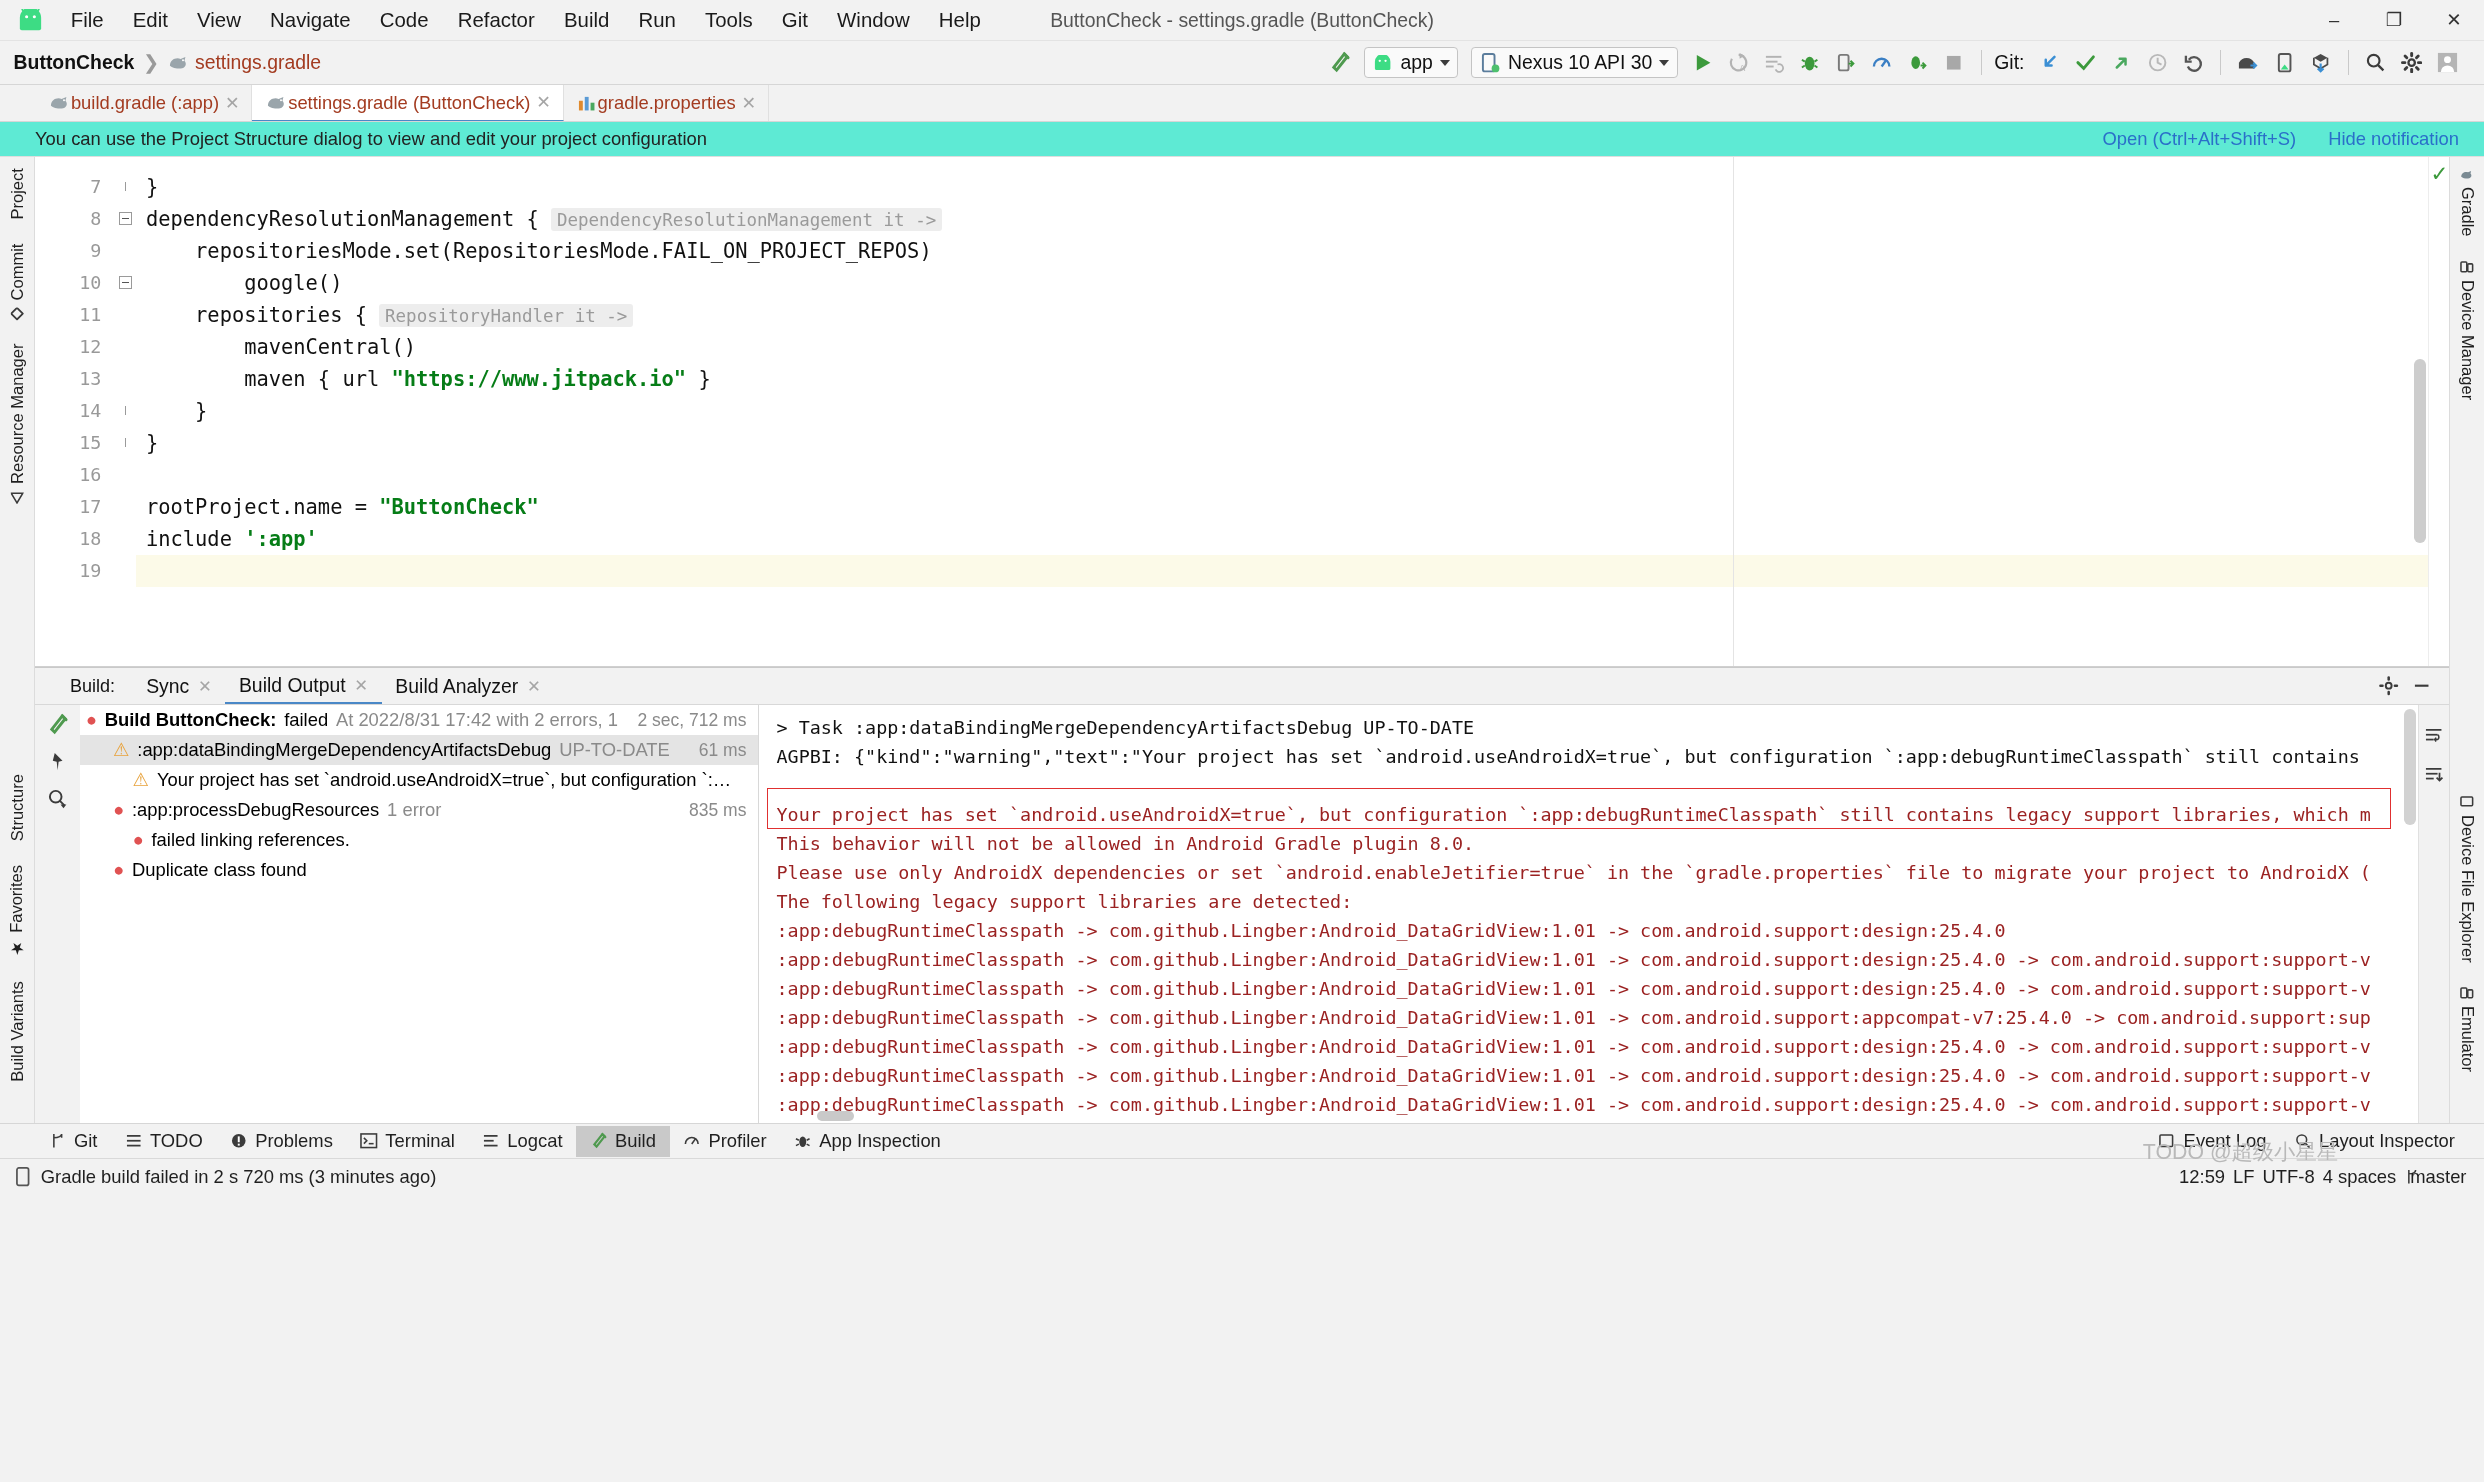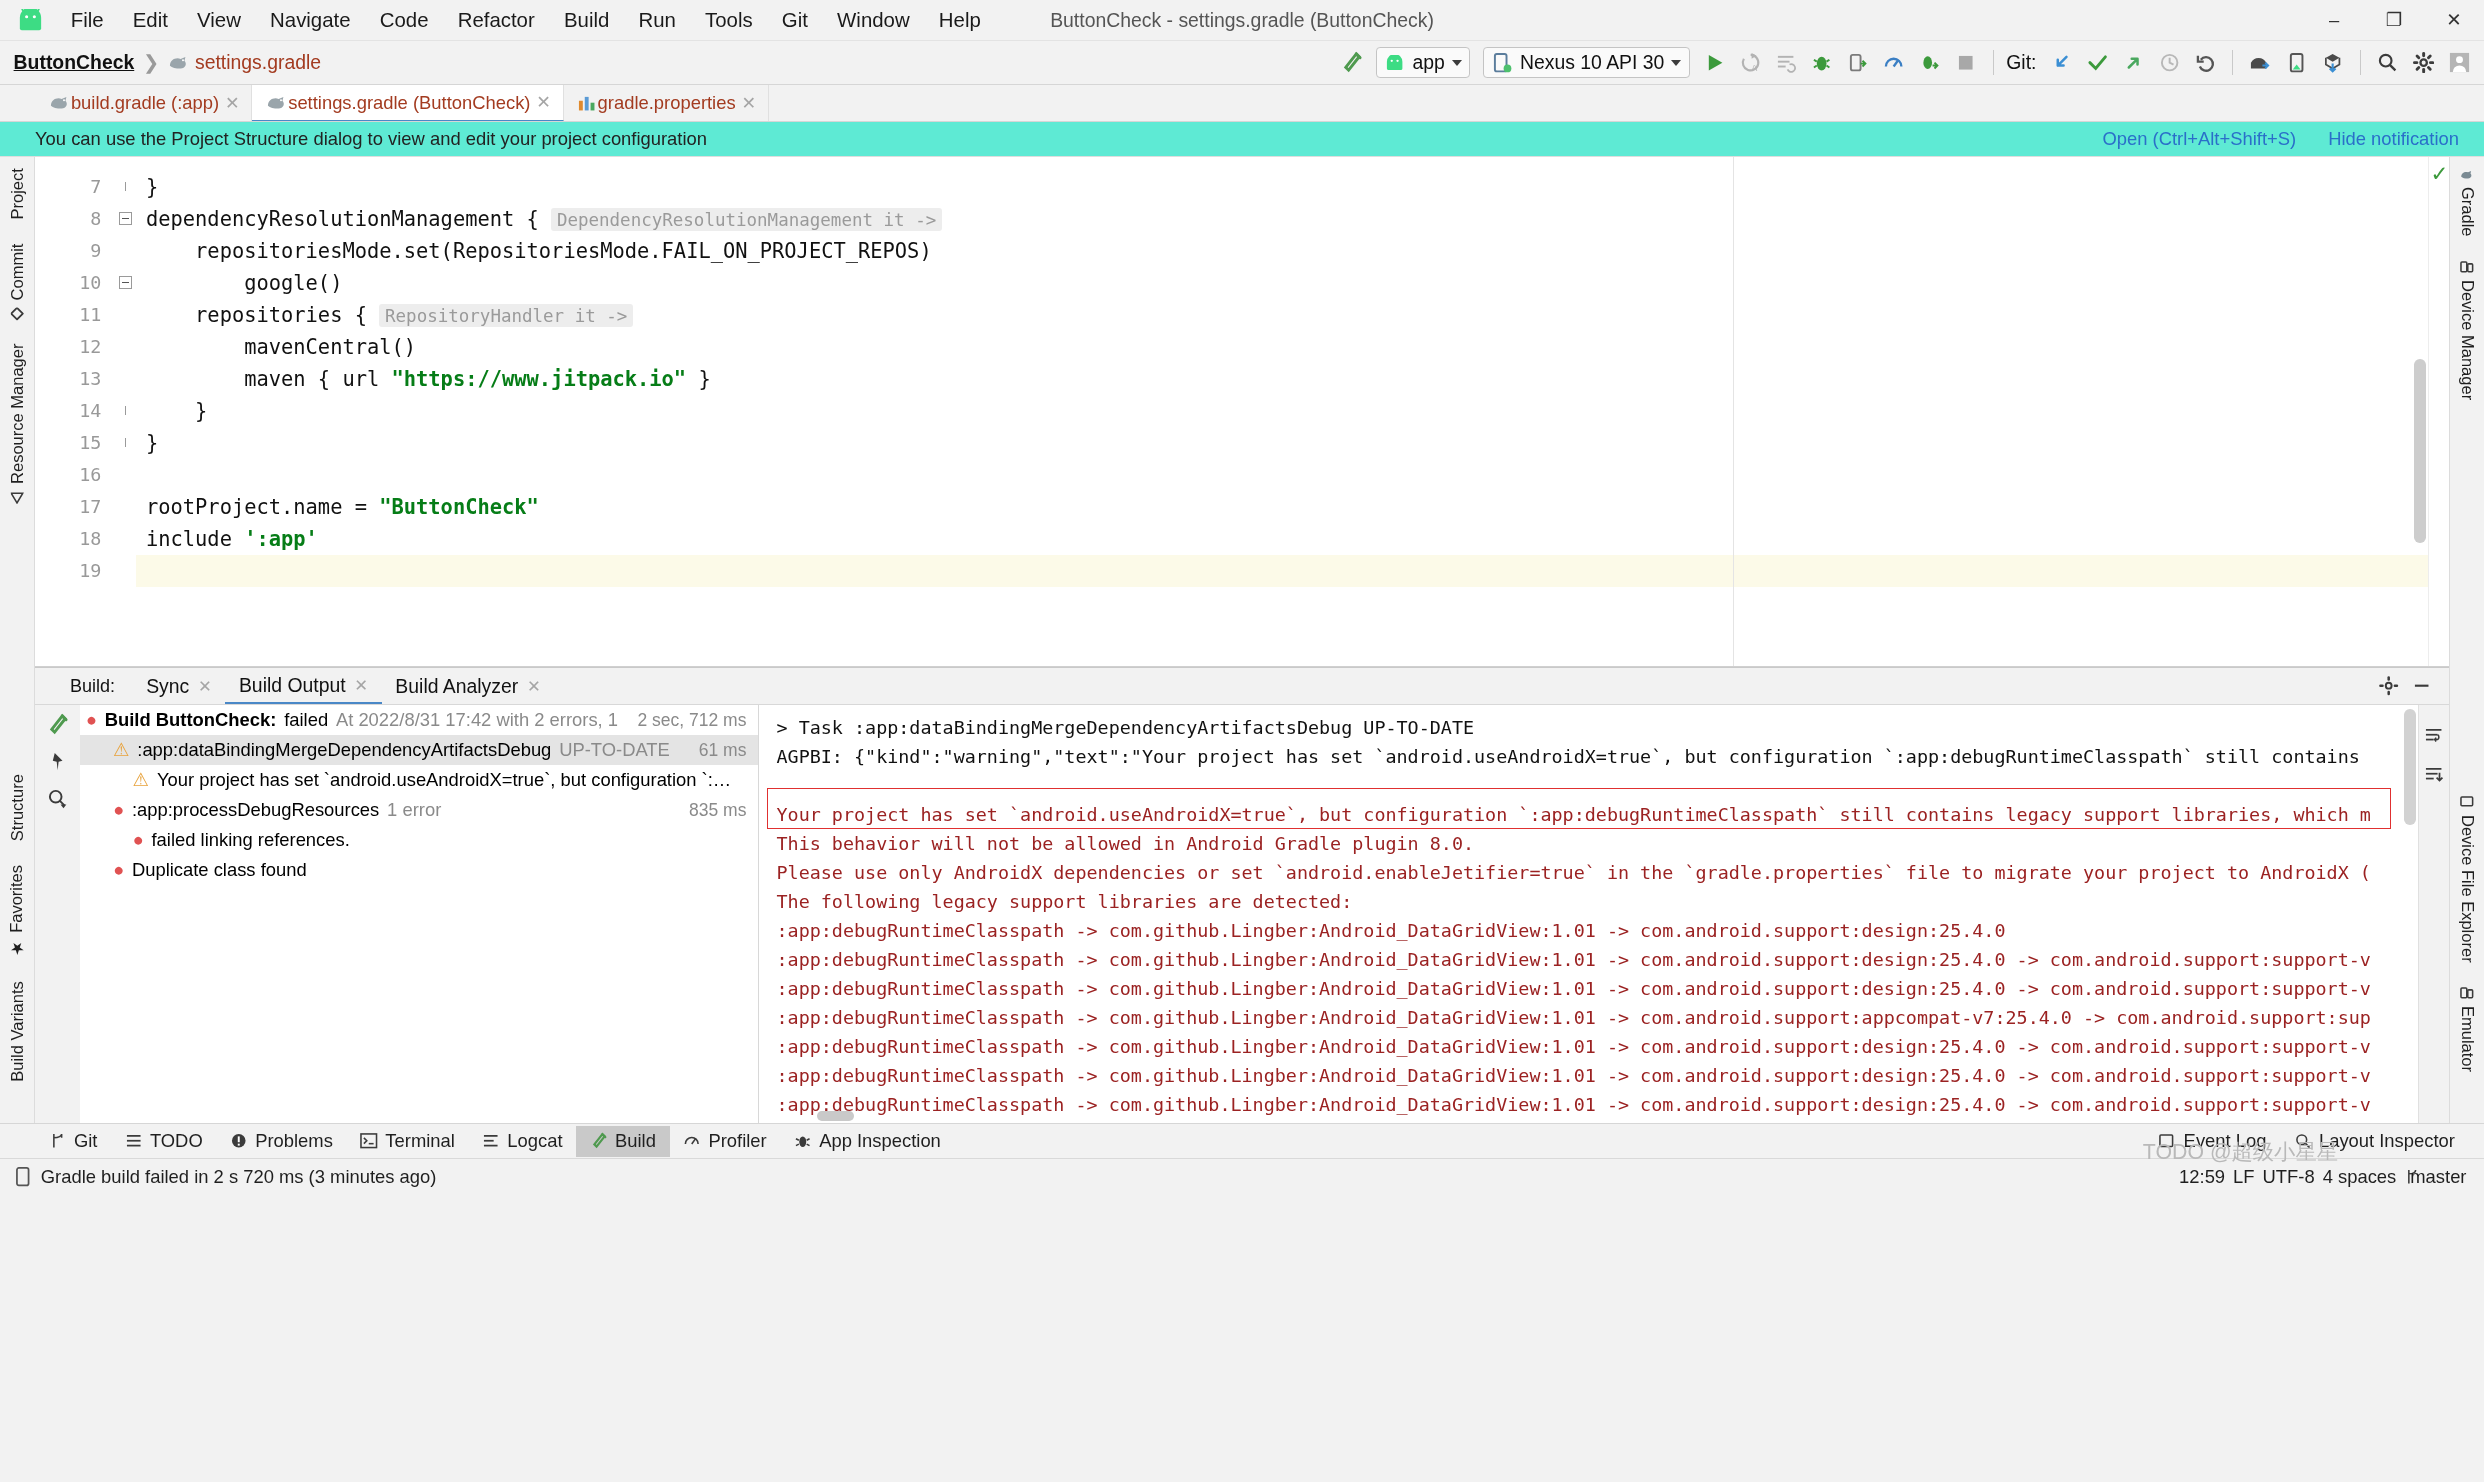--- a/index.html
+++ b/index.html
@@ -18,26 +18,26 @@
   .win-title{ position:absolute; left:0; right:0; text-align:center; font-size:19.4px;
               color:#555; pointer-events:none; }
   .winbtns{ margin-left:auto; display:flex; align-items:center; height:41px; z-index:3;}
   .winbtn{ width:60px; height:41px; display:flex; align-items:center; justify-content:center;
            font-size:18.4px; color:#333; }
 
   
   .navbar{ height:44px; display:flex; align-items:center; background:#f2f2f2;
            border-bottom:1px solid #d6d6d6; flex:0 0 44px; padding-left:13.6px; }
   .crumb{ display:flex; align-items:center; font-size:19.4px; }
-  .crumb .proj{ color:#111; font-weight:bold;text-decoration:underline; }
+  .crumb .proj{ color:#111; font-weight:bold; }
   .crumb .sep{ color:#9a9a9a; margin:0 8.7px; font-size:19.4px; }
   .crumb .file{ color:#a33b20; }
   .gradle-ic{ margin-right:5.8px; display:inline-flex; }
 
-  .tb-right{ margin-left:auto; display:flex; align-items:center; padding-right:8px; gap:2.9px;}
+  .tb-right{ margin-left:auto; display:flex; align-items:center; padding-right:20px; gap:2.9px;}
   .tb-btn{ width:33px; height:33px; display:flex; align-items:center; justify-content:center;
            border-radius:2.9px; }
   .combo{ display:flex; align-items:center; height:31px; border:1px solid #c4c4c4;
           border-radius:3.9px; background:#fafafa; padding:0 7.8px; gap:6.8px; margin:0 4.9px;}
   .combo .lbl{ font-size:19.4px; color:#111; }
   .caret{ width:0;height:0;border-left:5.8px solid transparent;border-right:5.8px solid transparent;
           border-top:6.8px solid #3c3c3c; }
   .tb-sep{ width:1px; height:25px; background:#c9c9c9; margin:0 7.8px; }
   .git-lbl{ font-size:19.4px; color:#111; margin:0 5.8px 0 1.9px; }
 

